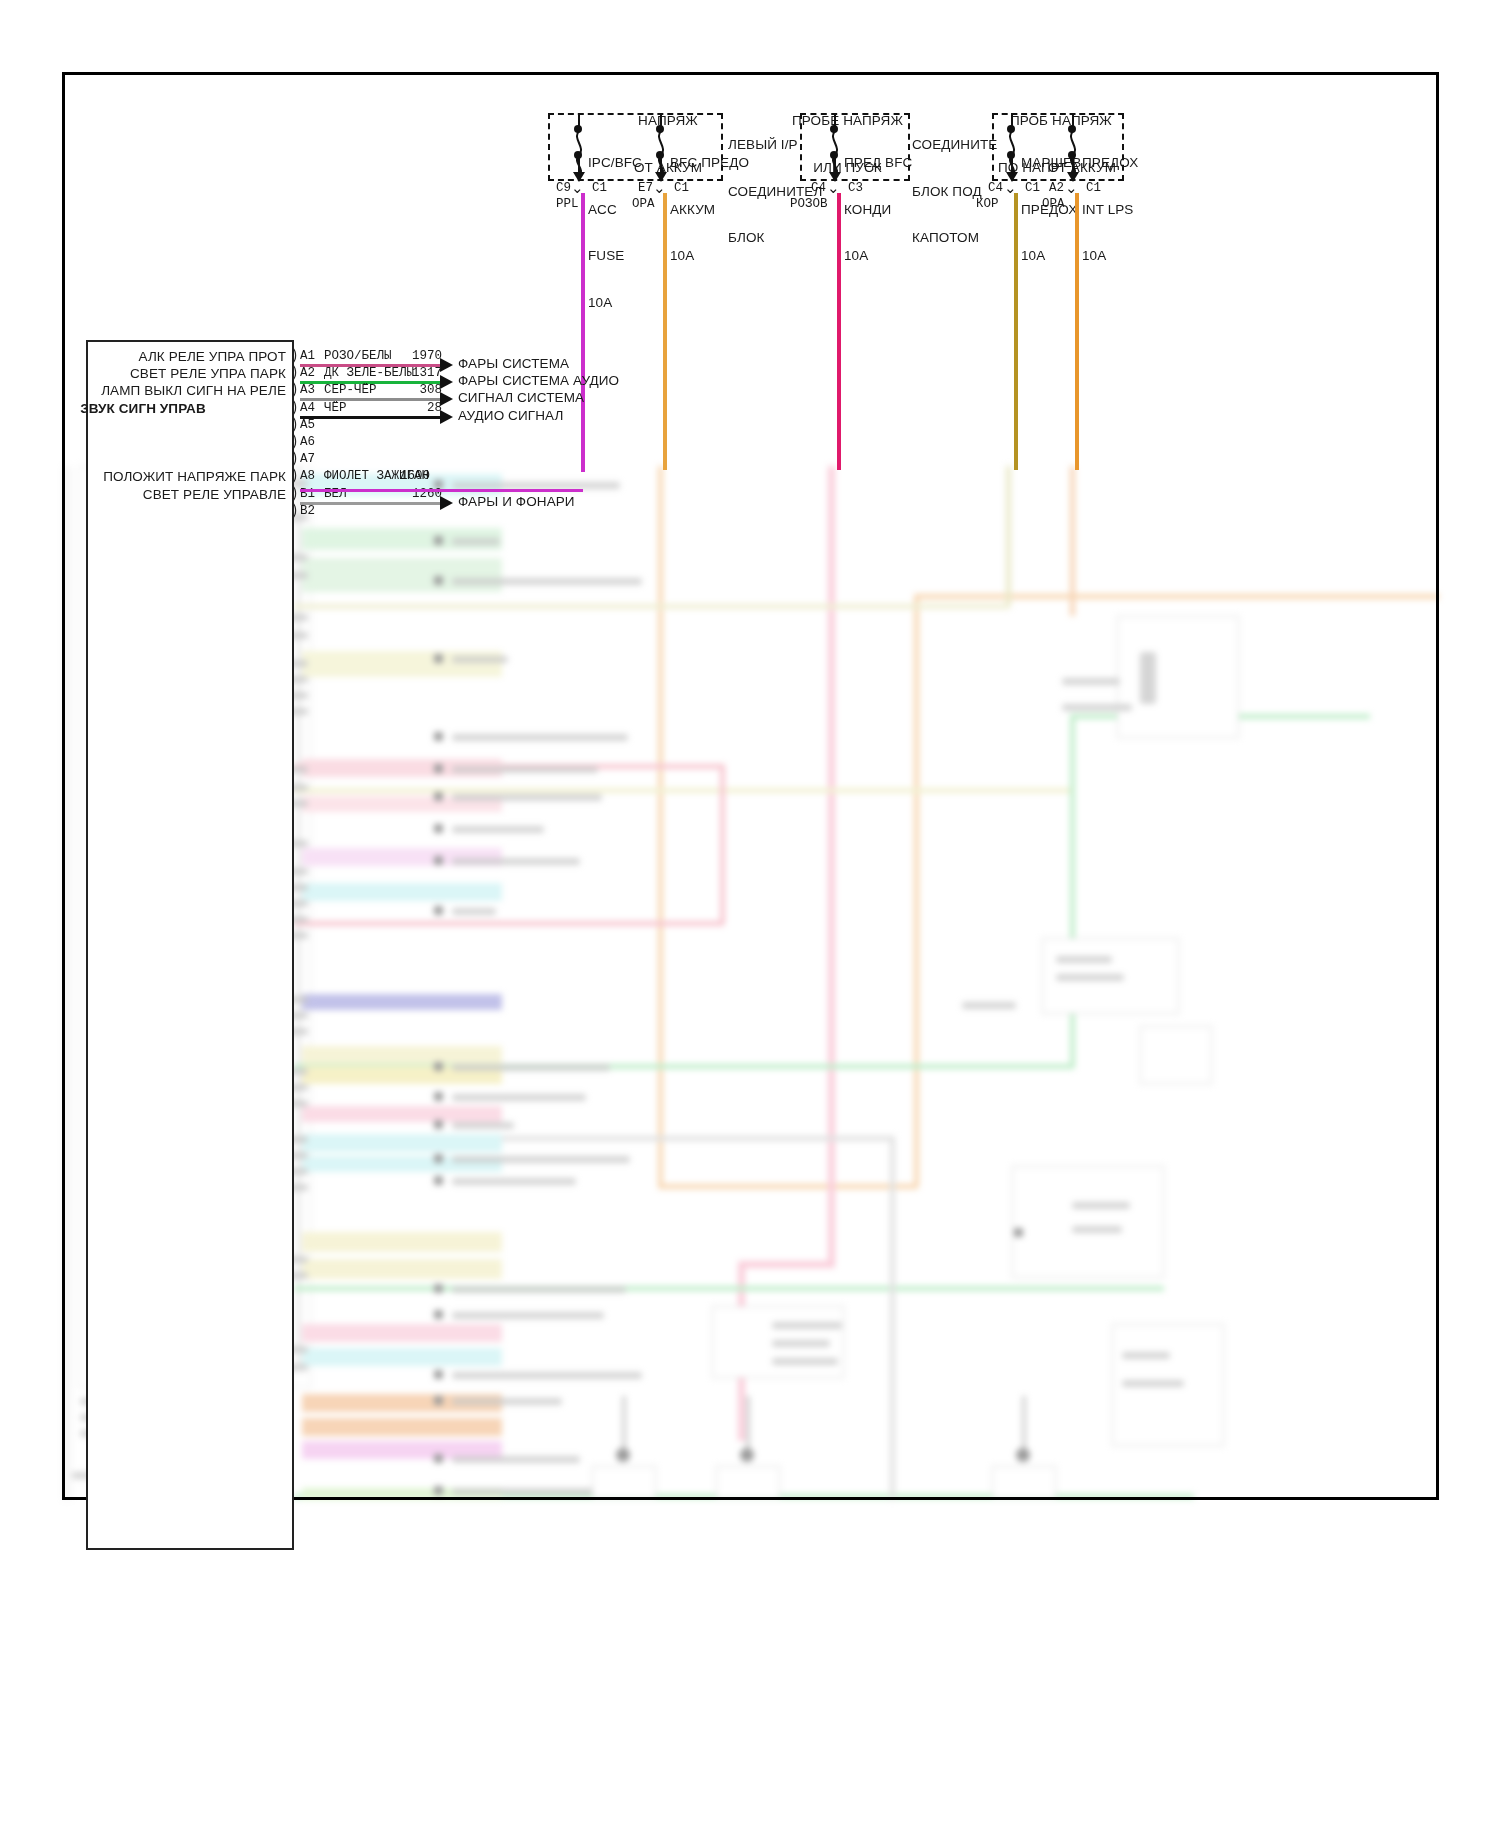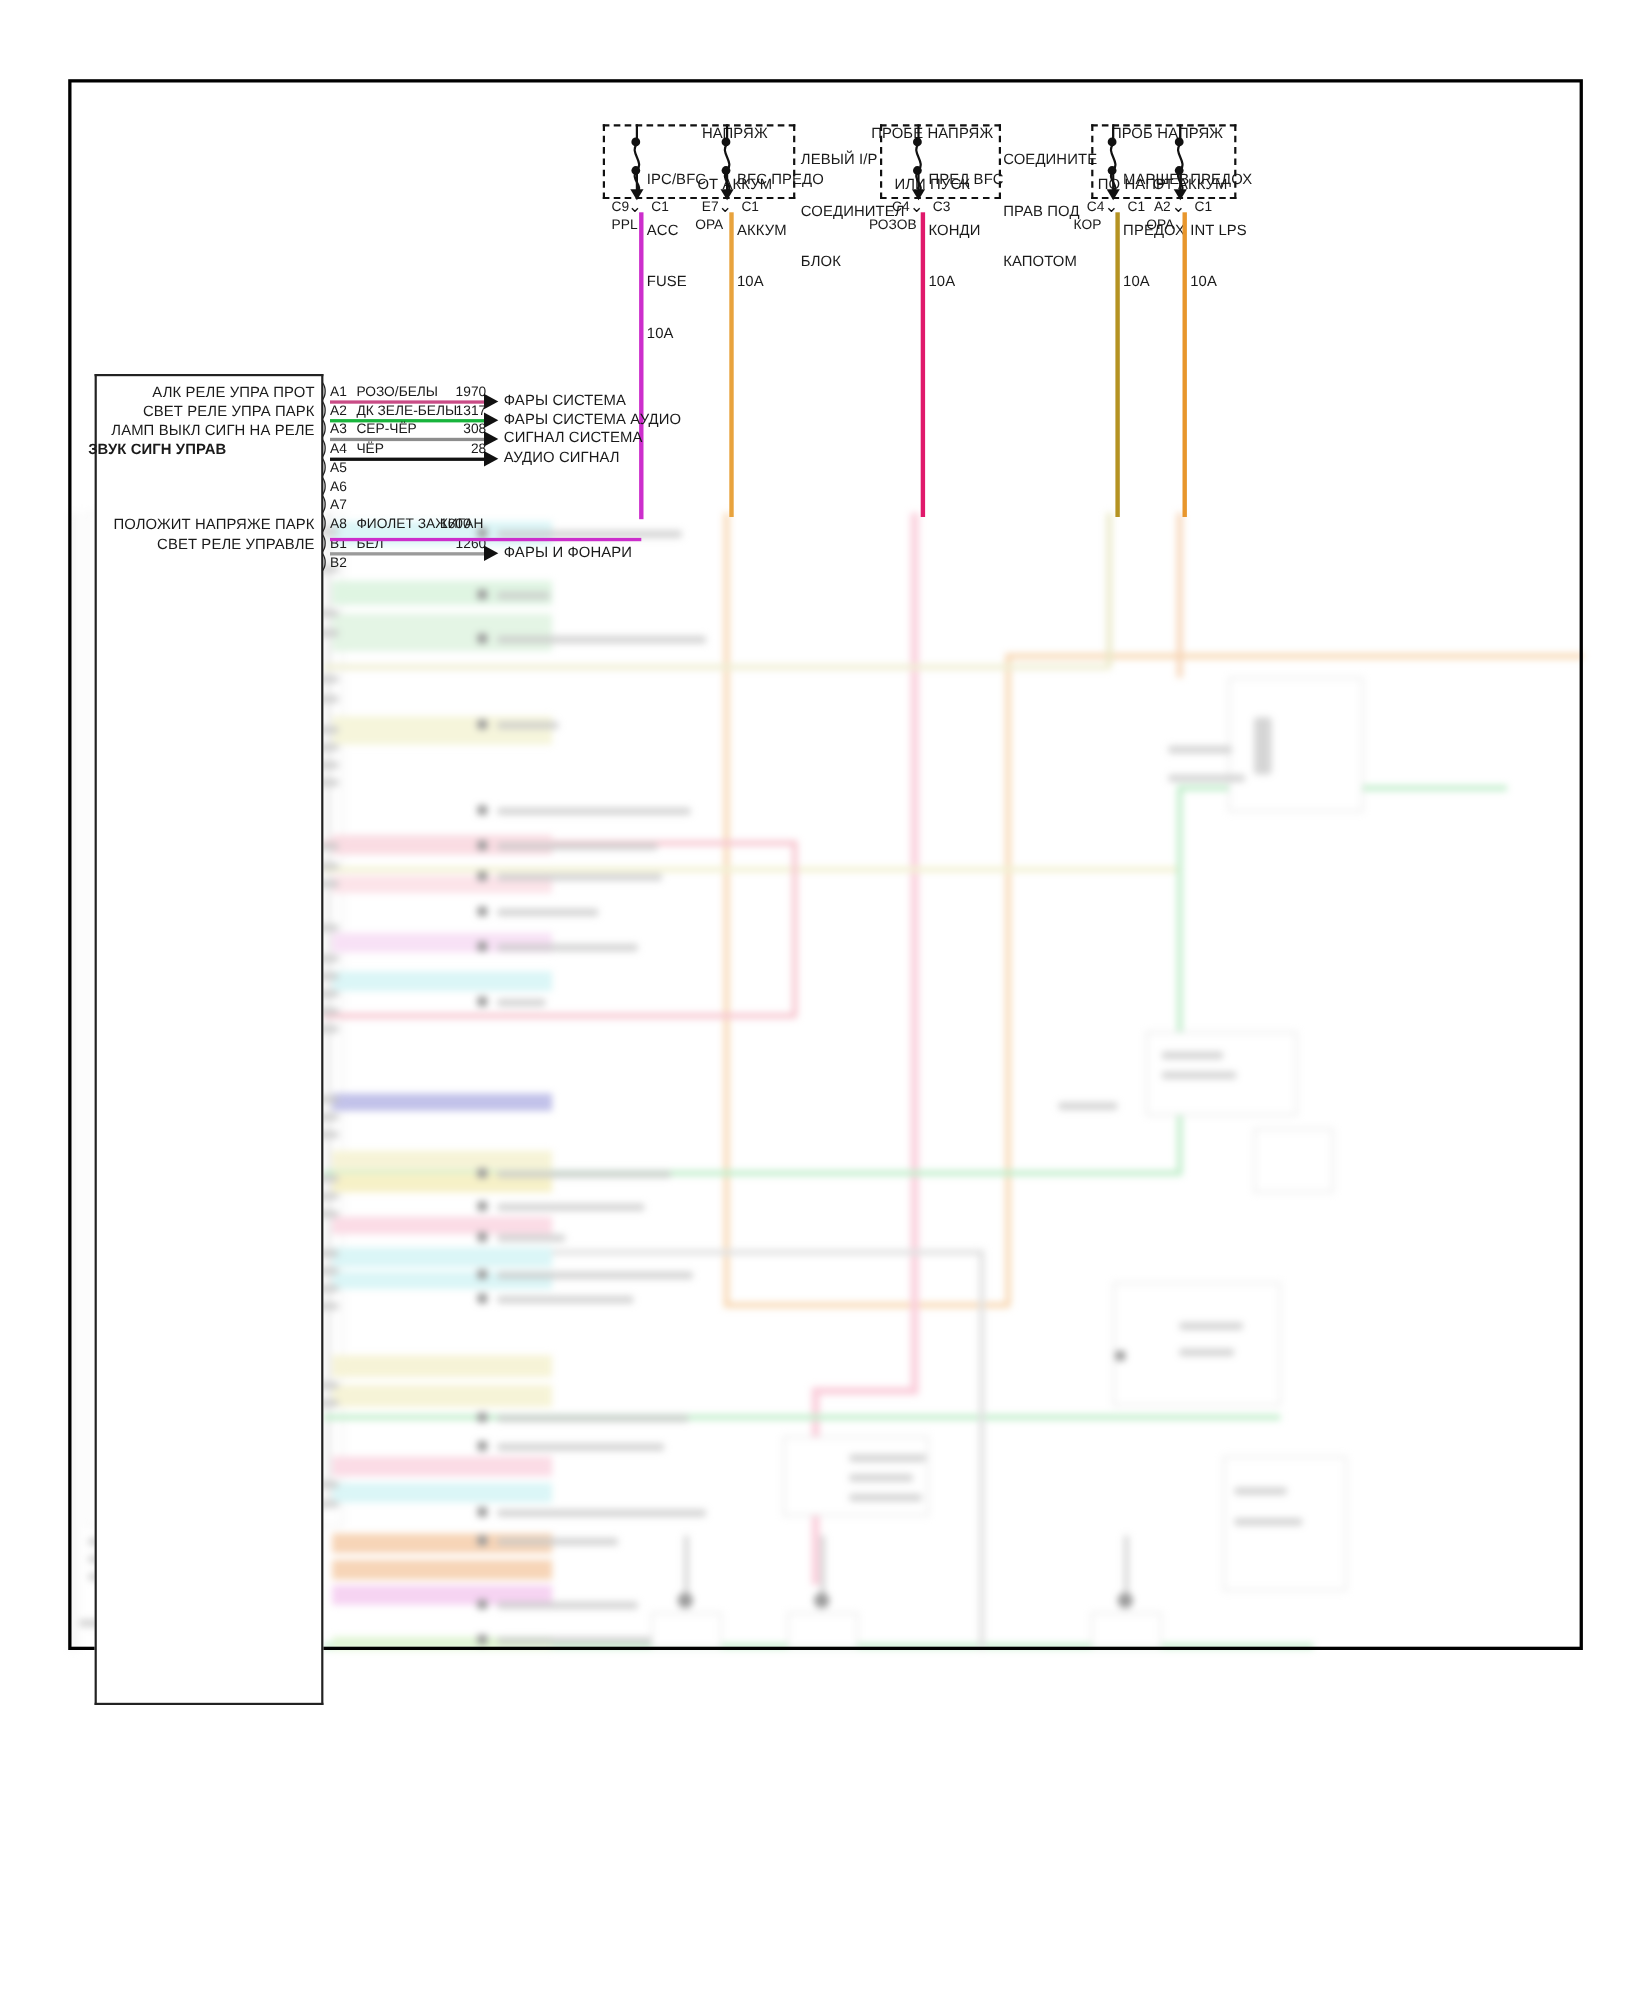--- a/index.html
+++ b/index.html
@@ -8,21 +8,21 @@
        color:#1a1a1a;overflow:hidden;}
   #stage{position:absolute;left:0;top:0;width:1500px;height:1828px;background:#fff;}
 
   
   .sheet-border{position:absolute;left:62px;top:72px;width:1377px;height:1428px;
                 border:3px solid #000;box-sizing:border-box;background:transparent;}
 
   
   .txt{position:absolute;white-space:pre;line-height:1.15;}
   .lbl{font-size:13.5px;letter-spacing:.1px;}
-  .lbl-sm{font-size:12.5px;}
+  .lbl-sm{font-size:12.5px;font-family:Liberation Mono, monospace;}
   .hline{position:absolute;height:0;border-top-style:solid;}
   .vline{position:absolute;width:0;border-left-style:solid;}
   .dashbox{position:absolute;border:2px dashed #111;box-sizing:border-box;}
   .box{position:absolute;border:2px solid #222;box-sizing:border-box;background:#fff;}
 
   
   .fuse{position:absolute;width:14px;height:44px;}
   .dot{position:absolute;width:8px;height:8px;border-radius:50%;background:#111;}
   .arrowdown{position:absolute;width:0;height:0;border-left:6px solid transparent;
              border-right:6px solid transparent;border-top:10px solid #111;}
@@ -280,21 +280,21 @@
   <div class="txt lbl-sm" style="left:632px;top:197px;">OPA</div>
   <div class="vline" style="left:663px;top:193px;height:277px;border-left-width:4px;border-left-color:#e8a33d;"></div>
 
   <div class="txt lbl" style="left:792px;top:82px;text-align:center;">
     <div>ПРОБЕ НАПРЯЖ</div>
     <div>ИЛИ ПУСК</div>
   </div>
   <div class="dashbox" style="left:800px;top:113px;width:110px;height:68px;"></div>
   <div class="txt lbl" style="left:912px;top:106px;">
     <div>СОЕДИНИТЕ</div>
-    <div>ПРАВ ПОД</div>
+    <div>БЛОК ПОД</div>
     <div>КАПОТОМ</div>
   </div>
   <div class="vline" style="left:834px;top:113px;height:16px;border-left-width:2px;border-left-color:#111;"></div>
   <div class="dot" style="left:830px;top:125px;"></div>
   <svg class="fuse" style="left:828px;top:131px;" viewBox="0 0 14 44">
     <path d="M7 0 C 0 8, 14 16, 7 24 C 0 32, 14 38, 7 44" fill="none" stroke="#111" stroke-width="2"></path>
   </svg>
   <div class="dot" style="left:830px;top:151px;"></div>
   <div class="vline" style="left:834px;top:158px;height:18px;border-left-width:2px;border-left-color:#111;"></div>
   <div class="arrowdown" style="left:829px;top:172px;"></div>

